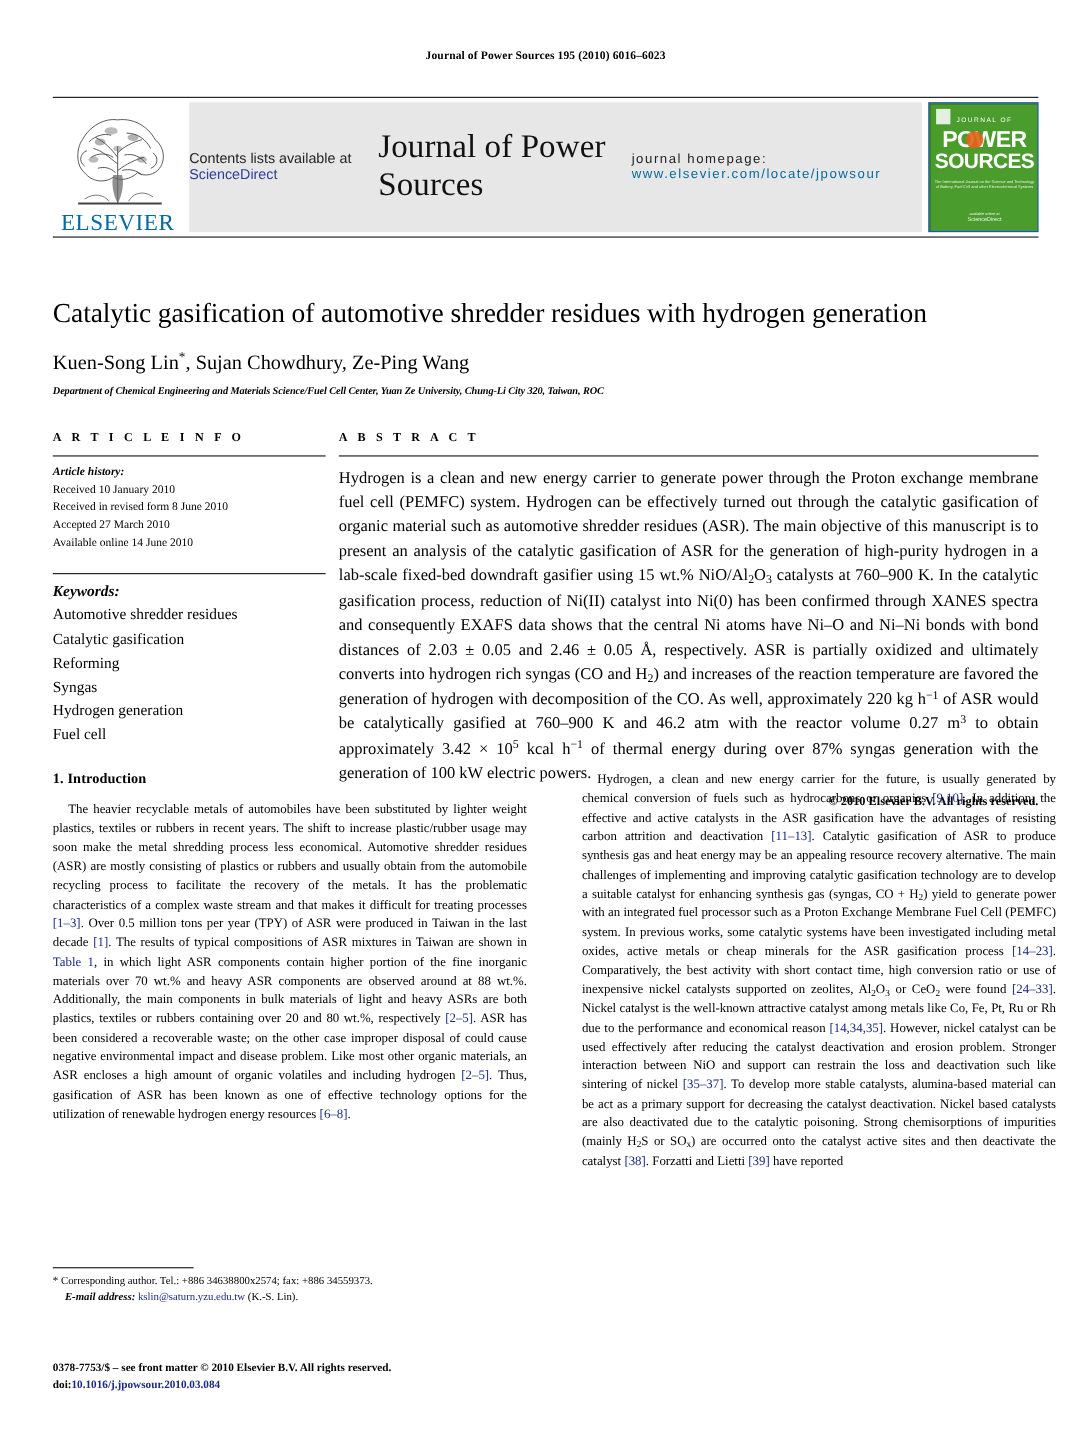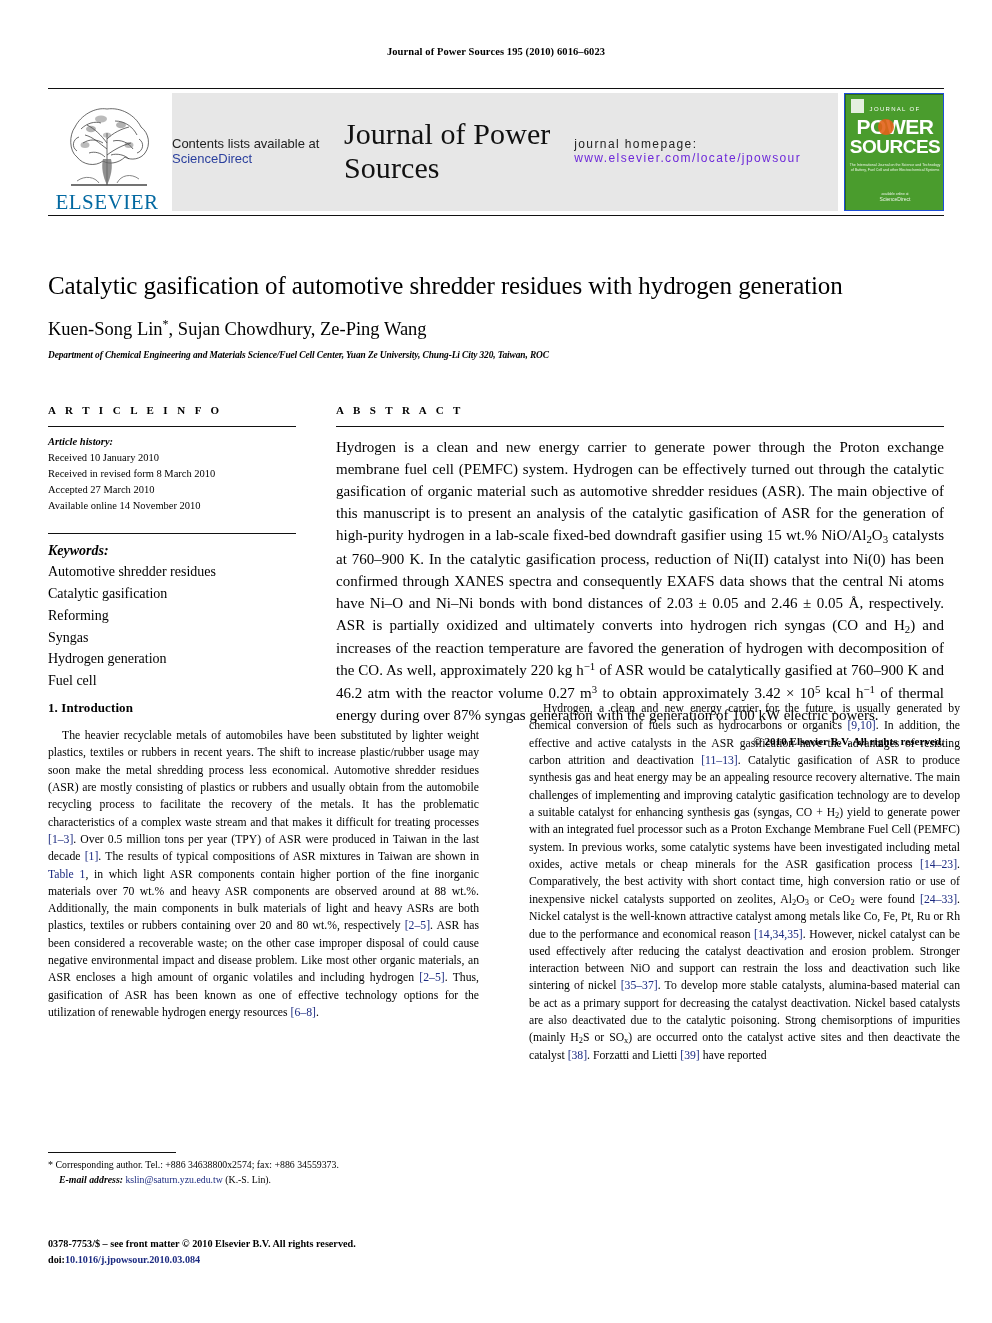--- a/index.html
+++ b/index.html
@@ -45,36 +45,36 @@
     display:flex; flex-direction:row; justify-content:space-between;
     align-items:center; padding:9px 0 11px 0;
   }
   .contents-line { font-family:"Liberation Sans", sans-serif; font-size:13px; color:#222; }
   .contents-line .sd { color:#2a3f9d; }
   .journal-name { font-size:30px; letter-spacing:.1px; color:#111; }
   .homepage-line {
     font-family:"Liberation Sans", sans-serif; font-size:12px; color:#222;
     letter-spacing:1.4px;
   }
-  .homepage-line .url { color:#6d28d9; }
+  .homepage-line .url { color:#0369a1; }
   .cover {
     width:100px; flex:0 0 100px; align-self:center; height:118px;
     background:#4a9c2d; border:1px solid #1d4ed8;
     position:relative; overflow:hidden;
   }
 
   
   .title-block { position:absolute; left:48px; top:272px; width:896px; }
   .art-title { font-size:25px; font-weight:400; letter-spacing:-.1px; line-height:1.15; }
   .authors { font-size:18.5px; margin-top:16px; letter-spacing:0; }
   .authors sup { font-size:12px; vertical-align:super; }
   .affil { font-size:9.4px; font-style:italic; font-weight:bold; margin-top:10px; letter-spacing:-.1px; }
 
   
-  .infosec { position:absolute; left:48px; top:404px; width:896px; display:flex; gap:40px; }
+  .infosec { position:absolute; left:48px; top:392px; width:896px; display:flex; gap:12px; }
   .col-info { width:248px; flex:0 0 248px; }
   .col-abs  { flex:1 1 auto; }
   .sec-head {
     font-family:"Liberation Serif", serif;
     font-size:11px; font-weight:bold; letter-spacing:3.4px;
     margin-bottom:10px;
   }
   .rule { border-top:1px solid #111; }
   .hist { font-size:10.5px; line-height:1.52; padding-top:7px; }
   .hist .lbl { font-style:italic; font-weight:bold; }
@@ -191,23 +191,23 @@
   </div>
 
   <div class="infosec">
 
     <div class="col-info">
       <div class="sec-head">A R T I C L E   I N F O</div>
       <div class="rule"></div>
       <div class="hist">
         <div class="lbl">Article history:</div>
         <div>Received 10 January 2010</div>
-        <div>Received in revised form 8 March 2010</div>
+        <div>Received in revised form 8 June 2010</div>
         <div>Accepted 27 March 2010</div>
-        <div>Available online 14 November 2010</div>
+        <div>Available online 14 June 2010</div>
       </div>
       <div class="kw-block">
         <div class="rule" style="margin-bottom:6px;"></div>
         <div class="kw">
           <div class="lbl">Keywords:</div>
           <div>Automotive shredder residues</div>
           <div>Catalytic gasification</div>
           <div>Reforming</div>
           <div>Syngas</div>
           <div>Hydrogen generation</div>

